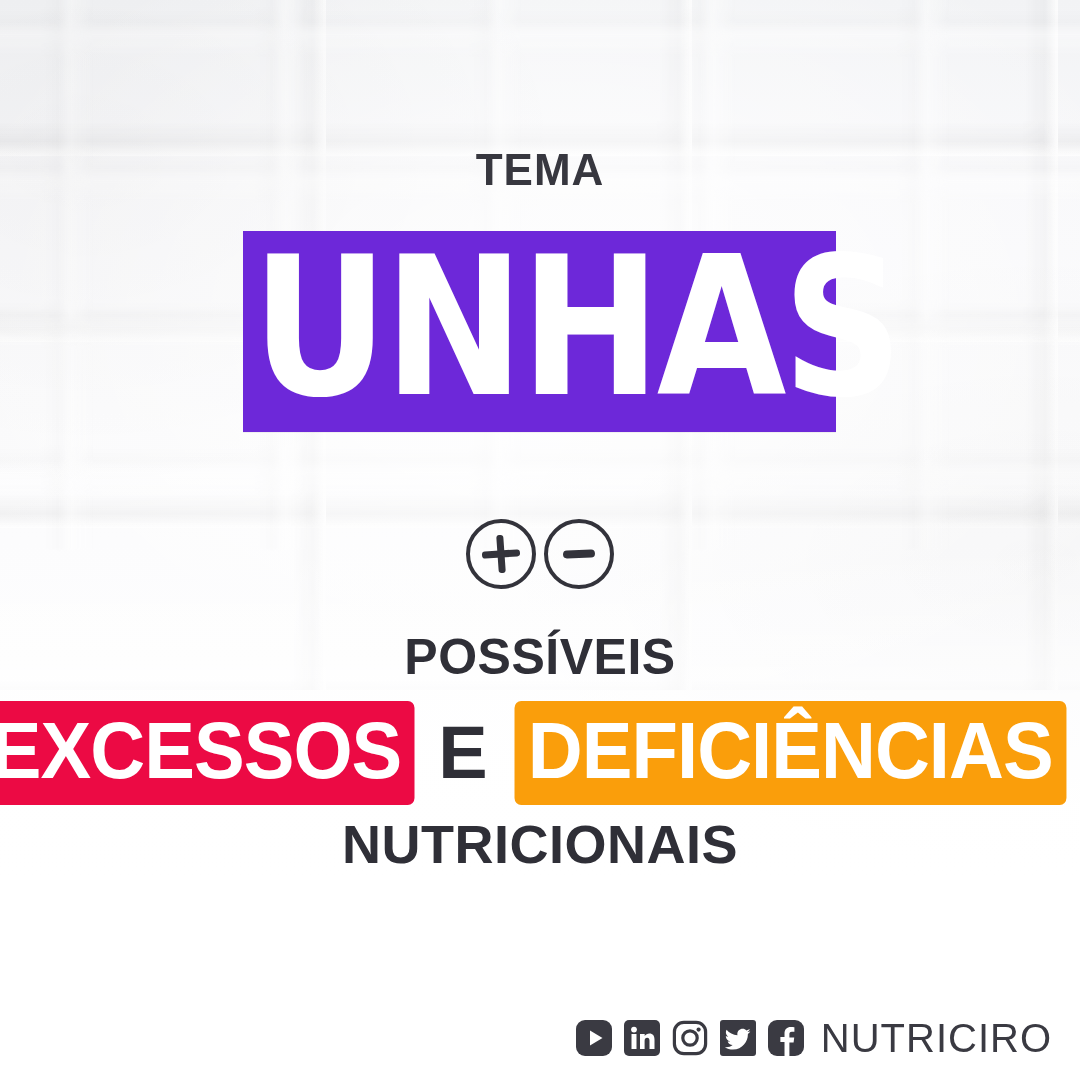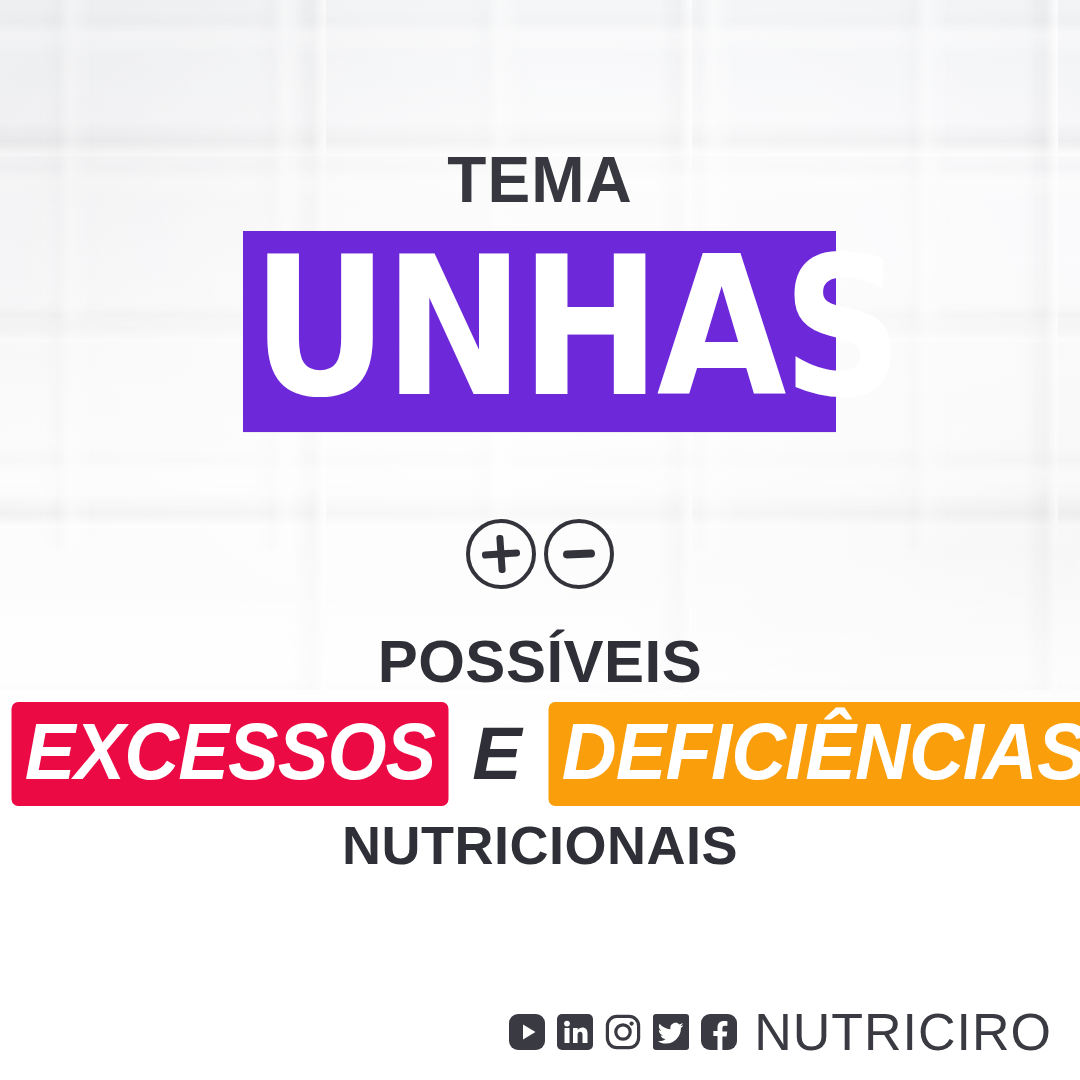--- a/index.html
+++ b/index.html
@@ -85,21 +85,21 @@
   
   .layer { position: absolute; inset: 0; }
 
   
   .tema {
     position: absolute;
     left: 0; right: 0;
     top: 148px;
     text-align: center;
     color: #37373f;
-    font-size: 64px;
+    font-size: 44px;
     font-weight: 700;
     letter-spacing: 1px;
     line-height: 1;
   }
 
   
   .unhas-plate {
     position: absolute;
     left: 243px;
     top: 231px;
@@ -172,32 +172,31 @@
   .headline {
     position: absolute;
     left: 0; right: 0;
     top: 632px;
     text-align: center;
     color: #2f2f37;
     font-weight: 700;
     line-height: 1;
   }
   .hl-line1 {
-    font-size: 60px;
+    font-size: 50px;
     letter-spacing: 0.5px;
     line-height: 1;
   }
   .hl-line2 {
-    margin-top: 10px;
+    margin-top: 19px;
     display: flex;
     align-items: center;
-    justify-content: flex-start;
+    justify-content: flex-end;
     gap: 12px;
     white-space: nowrap;
-    font-style: italic;
   }
   .chip {
     display: inline-block;
     color: #ffffff;
     font-size: 80px;
     font-weight: 700;
     line-height: 1;
     letter-spacing: -1px;
     padding: 10px 14px 14px 14px;
     border-radius: 7px;
@@ -232,21 +231,21 @@
     height: 38px;
     display: inline-flex;
     align-items: center;
     justify-content: center;
     flex: 0 0 auto;
   }
   .social svg { display: block; }
   .brand {
     margin-left: 6px;
     color: #3a3a42;
-    font-size: 52px;
+    font-size: 40px;
     font-weight: 400;
     letter-spacing: 1px;
     line-height: 1;
     white-space: nowrap;
   }
 </style>
 </head>
 <body>
 
 <div id="poster">

